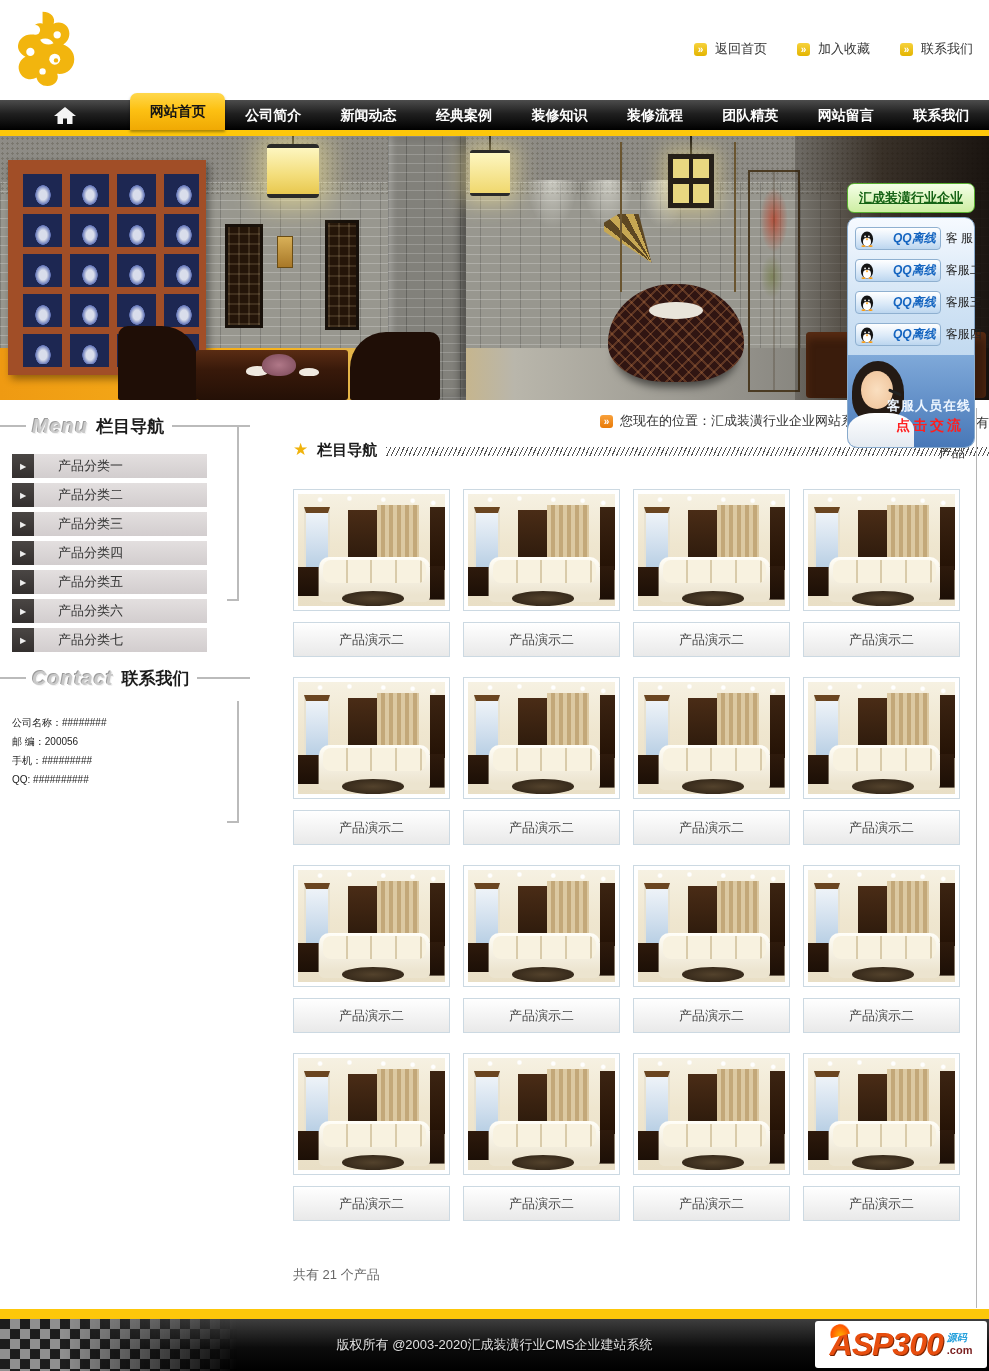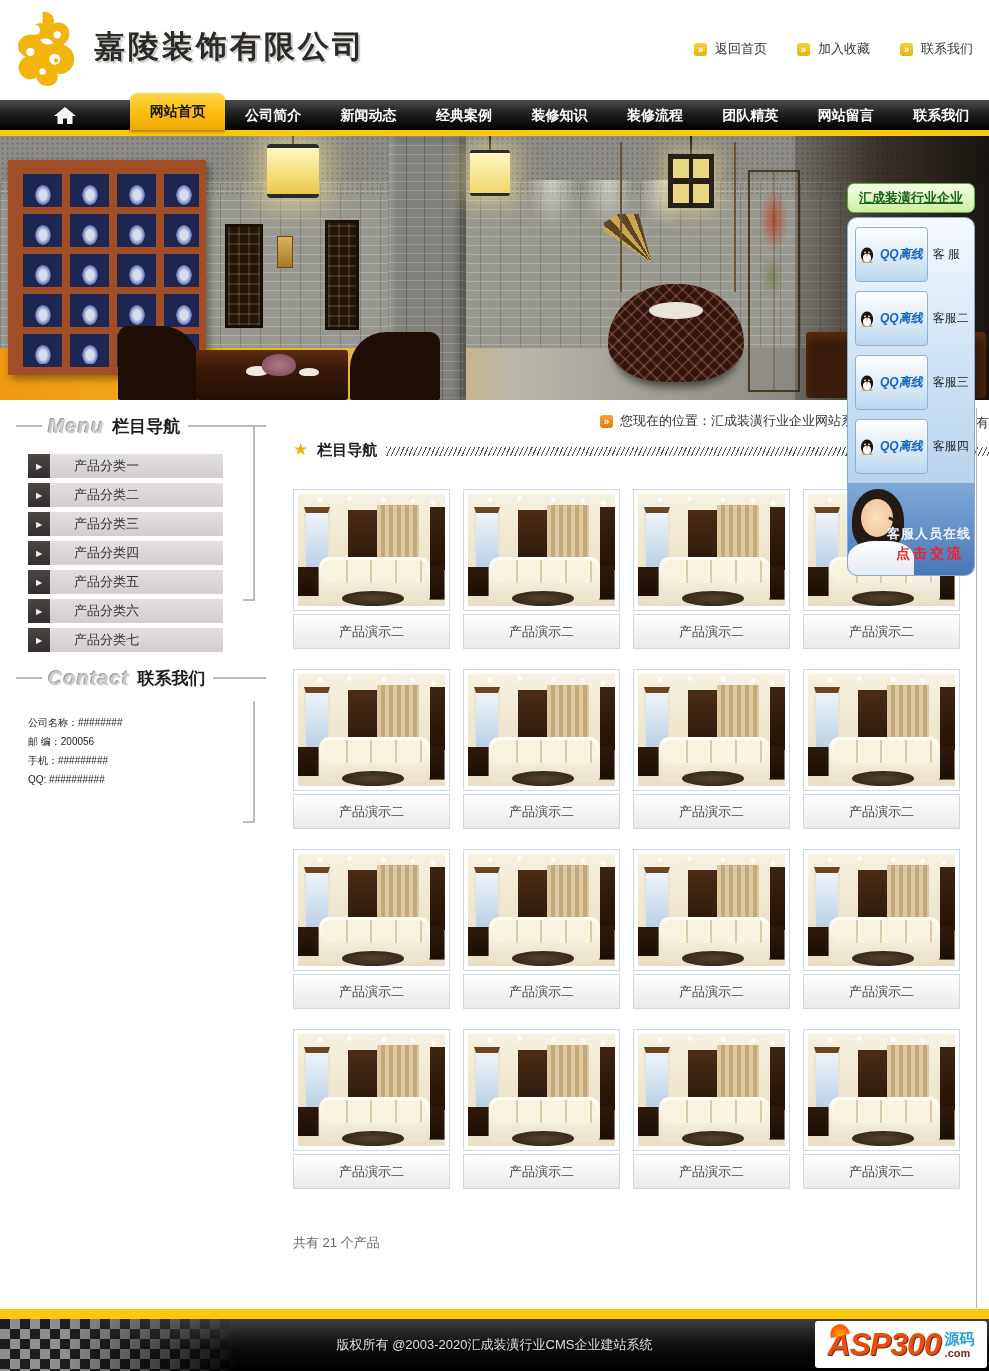--- a/index.html
+++ b/index.html
@@ -54,36 +54,36 @@
   .ch1 { left:118px; top:190px; width:80px; height:74px; }
   .ch2 { left:350px; top:196px; width:90px; height:68px; border-radius:36px 10px 2px 2px; }
   .bn-table { left:196px; top:214px; width:152px; height:50px; background:linear-gradient(#5a2c14,#38190a 40%,#241006); border-radius:3px; }
   .bn-teapot { left:262px; top:218px; width:34px; height:22px; background:radial-gradient(#b07888,#7a4858); border-radius:50% 50% 45% 45%; box-shadow:-22px 6px 0 -6px #efe9e0, 30px 7px 0 -7px #efe9e0; }
 
   
   .qq-panel { position:absolute; top:183px; right:14px; width:128px; z-index:30; }
   .qq-title { border:1px solid #58b030; background:linear-gradient(#f4ffe8,#cdeea2); color:#156315; font-size:13px; font-weight:bold; text-align:center; text-decoration:underline; border-radius:7px; padding:5px 0; }
   .qq-body { margin-top:4px; border:1px solid #88aacc; border-radius:10px; background:linear-gradient(180deg,#f6faff,#cfe2f4 40%,#a9c9e8); padding:9px 7px 0; }
   .qq-row { display:flex; align-items:center; gap:5px; margin-bottom:9px; }
-  .qq-btn { display:flex; align-items:center; gap:6px; background:linear-gradient(#ffffff,#dceaf8 55%,#bcd6ef); border:1px solid #8fb0d0; border-radius:4px; padding:18px 4px; cursor:pointer; }
+  .qq-btn { display:flex; align-items:center; gap:19px; background:linear-gradient(#ffffff,#dceaf8 55%,#bcd6ef); border:1px solid #8fb0d0; border-radius:4px; padding:2px 4px; cursor:pointer; }
   .qq-btn-label { color:#1565c0; font-weight:bold; font-style:italic; font-size:12px; white-space:nowrap; }
   .agent-name { font-size:12px; color:#222; white-space:nowrap; }
   .qq-online { position:relative; margin:4px -7px 0; height:92px; background:linear-gradient(#7fa9d9,#4878b8); border-radius:0 0 9px 9px; overflow:hidden; }
   .op-hair { position:absolute; left:4px; top:6px; width:52px; height:62px; background:#241a14; border-radius:50% 50% 40% 40%; }
   .op-face { position:absolute; left:13px; top:16px; width:32px; height:38px; background:radial-gradient(#fadfc0,#eec096); border-radius:50%; }
   .op-body { position:absolute; left:0; top:58px; width:66px; height:40px; background:linear-gradient(#ffffff,#dfe6ee); border-radius:40% 40% 0 0; }
   .op-mic { position:absolute; left:40px; top:36px; width:14px; height:3px; background:#222; border-radius:2px; transform:rotate(24deg); }
   .op-line1 { position:absolute; right:3px; top:42px; color:#eef6ff; font-size:13px; font-weight:bold; letter-spacing:1px; }
   .op-line2 { position:absolute; right:10px; top:62px; color:#ff1e1e; font-size:14px; font-weight:bold; letter-spacing:3px; cursor:pointer; }
 
   
   .content { position:relative; height:908px; background:#fff; }
   .content::after { content:""; position:absolute; right:12px; top:8px; bottom:0; width:1px; background:#b5b5b5; }
 
-  .sidebar { position:absolute; left:16px; top:0; width:250px; }
+  .sidebar { position:absolute; left:0; top:0; width:250px; }
   .side-header { position:relative; display:flex; align-items:center; height:22px; margin-top:15px; }
   .sh-line-l { width:26px; height:2px; background:#bbb; }
   .sh-en { font-size:20px; font-weight:bold; font-style:italic; color:#c9c9c9; margin:0 8px 0 6px; text-shadow:1px 1px 0 #f2f2f2, -1px -1px 0 #9c9c9c; letter-spacing:1px; }
   .sh-cn { font-size:17px; font-weight:bold; color:#1c1c1c; }
   .sh-line-r { flex:1; height:2px; background:#bbb; margin-left:8px; max-width:239px; }
   .bracket { position:absolute; right:11px; width:12px; border-right:2px solid #bbb; border-bottom:2px solid #bbb; }
   .bracket-menu { top:25px; height:176px; }
   .bracket-contact { top:301px; height:122px; }
   .menu-list { list-style:none; margin:17px 0 0 12px; }
   .menu-item { display:flex; margin-bottom:5px; height:24px; cursor:pointer; }
@@ -109,60 +109,59 @@
   .photo { position:relative; height:112px; overflow:hidden; background:linear-gradient(180deg,#f6f1e2 0%,#efe6cf 45%,#e9dfc6 100%); }
   .photo::before { content:""; position:absolute; inset:0; background-image:radial-gradient(circle at 15% 5%, #fff 0 1.5px, transparent 3px), radial-gradient(circle at 35% 4%, #fff 0 1.5px, transparent 3px), radial-gradient(circle at 58% 5%, #fff 0 1.5px, transparent 3px), radial-gradient(circle at 78% 6%, #fff 0 1.5px, transparent 3px), radial-gradient(circle at 92% 8%, #fff 0 1.5px, transparent 3px); }
   .photo::after { content:""; position:absolute; inset:0; background-image:linear-gradient(#2e1a0c,#1c0f06), linear-gradient(#2e1a0c,#1c0f06); background-repeat:no-repeat; background-size:14% 26%,16% 30%; background-position:0% 88%,100% 92%; }
   .ph-win { position:absolute; left:4%; top:12%; width:18%; height:56%; background:linear-gradient(#eef3f8,#cfdeed 60%,#b8cfe4); border:2px solid #e8e2d0; border-top:6px solid #6a4520; }
   .ph-curt-dark { position:absolute; left:34%; top:14%; width:20%; height:48%; background:linear-gradient(#4a2c16,#2c1a0c); }
   .ph-curt { position:absolute; left:54%; top:10%; width:28%; height:52%; background:repeating-linear-gradient(90deg,#dcc9a2 0 4px,#c3a879 4px 8px); }
   .ph-right { position:absolute; right:0; top:12%; width:10%; height:56%; background:linear-gradient(#3c2412,#241205); }
   .ph-sofa { position:absolute; left:14%; right:10%; bottom:4%; height:40%; background:linear-gradient(#fffef8,#ece4cf 85%); border-radius:10px 10px 5px 5px; z-index:2; }
   .ph-sofa::before { content:""; position:absolute; left:4%; right:4%; top:7%; height:52%; background:repeating-linear-gradient(90deg, #f8f2e0 0 22%, #d9cbaa 22% 24%); border-radius:8px; }
   .ph-ott { position:absolute; left:30%; bottom:0; width:42%; height:13%; background:radial-gradient(#53422c,#2b2014); border-radius:50%; z-index:3; }
-  .caption { margin-top:3px; height:35px; border:1px solid #ccd9e2; background:linear-gradient(#ffffff,#e9e9e9); line-height:33px; text-align:center; font-size:13px; color:#444; }
+  .caption { margin-top:11px; height:35px; border:1px solid #ccd9e2; background:linear-gradient(#ffffff,#e9e9e9); line-height:33px; text-align:center; font-size:13px; color:#444; }
 
   .pagination { display:flex; align-items:center; margin-top:45px; font-size:13px; color:#333; }
   .pg-total { color:#666; }
   .pg-group { margin-left:auto; display:flex; align-items:center; gap:9px; }
   .pg-btn, .pg-box { border:1px solid #999; background:linear-gradient(#fbfbfb,#e6e6e6); padding:3px 9px; white-space:nowrap; }
   .pg-btn { cursor:pointer; }
   .pg-red { color:#e00000; font-weight:bold; }
   .goto { display:flex; align-items:center; gap:4px; white-space:nowrap; }
   .sel { display:inline-flex; align-items:center; border:1px solid #7a7a7a; background:#fff; padding:1px 2px 1px 6px; cursor:pointer; }
   .sel-arrow { width:16px; height:16px; margin-left:8px; border:1px solid #9a9a9a; background:linear-gradient(#f4f4f4,#d4d4d4); font-size:8px; line-height:14px; text-align:center; color:#333; }
   .footer-strip { height:11px; background:#fdc70a; border-top:1px solid #fff; }
   .site-footer { position:relative; height:52px; background:linear-gradient(#3e3e3e,#0c0c0c 55%,#000); overflow:hidden; }
   .checker { position:absolute; left:0; top:0; bottom:0; width:250px; background:repeating-conic-gradient(#8f8f8f 0 25%, #1d1d1d 0 50%); background-size:20px 20px; -webkit-mask-image:linear-gradient(90deg,#000 25%,transparent 95%); mask-image:linear-gradient(90deg,#000 25%,transparent 95%); }
   .copyright { position:relative; text-align:center; line-height:52px; color:#e0e0e0; font-size:13px; text-shadow:1px 1px 1px #000; }
   .asp-logo { position:absolute; right:2px; top:2px; bottom:3px; width:172px; background:#fff; border-radius:3px; display:flex; align-items:center; justify-content:center; gap:4px; }
   .asp-flame { position:absolute; left:14px; top:3px; width:20px; height:12px; background:radial-gradient(ellipse at 50% 100%, #ffb300, #ff5500 65%, transparent 75%); border-radius:60% 40% 0 0; transform:rotate(-14deg); }
   .asp-brand { font-size:32px; font-weight:bold; font-style:italic; color:#e84e0f; letter-spacing:-1px; text-shadow:1px 1px 0 #7c2400; }
   .asp-right { display:flex; flex-direction:column; line-height:1; }
-  .asp-cn { color:#24a0dc; font-size:15px; font-weight:bold; }
+  .asp-cn { color:#24a0dc; font-size:10px; font-weight:bold;font-style:italic; }
   .asp-com { color:#7a1f1f; font-size:11px; font-weight:bold; margin-top:2px; }
 </style>
 </head>
 <body>
 
 <div class="page">
 
   <header class="site-header">
     <div class="logo-group">
       <svg class="logo-icon" viewBox="0 0 64 64">
         <path fill="#f2b50e" d="M30 3c7 0 11 5 9 10 6-3 13 1 13 8 0 4-2 7-5 9 5 2 9 6 9 12 0 8-7 13-14 12 2 5-2 10-8 10-5 0-8-3-9-7-5 3-12 1-14-5-2-5 1-10 5-12-4-2-7-6-6-10 1-5 6-9 12-8-2-5 2-11 8-9z"></path>
         <circle fill="#fff" cx="24" cy="18" r="4"></circle>
         <circle fill="#fff" cx="42" cy="22" r="3"></circle>
         <circle fill="#fff" cx="20" cy="36" r="3.4"></circle>
         <circle fill="#fff" cx="40" cy="42" r="4.5"></circle>
         <circle fill="#fff" cx="30" cy="52" r="2.6"></circle>
         <path fill="#fff" d="M28 26c4-2 9-1 11 3-4 2-9 1-11-3z"></path>
         <circle fill="#f2b50e" cx="41" cy="43" r="1.8"></circle>
       </svg>
-      <h1 class="company-name">嘉陵装饰有限公司</h1>
     </div>
     <div class="top-links">
 
         <a class="top-link">
           <span class="mini-arrow">»</span>
           <span>返回首页</span>
         </a>
 
         <a class="top-link">
           <span class="mini-arrow">»</span>

